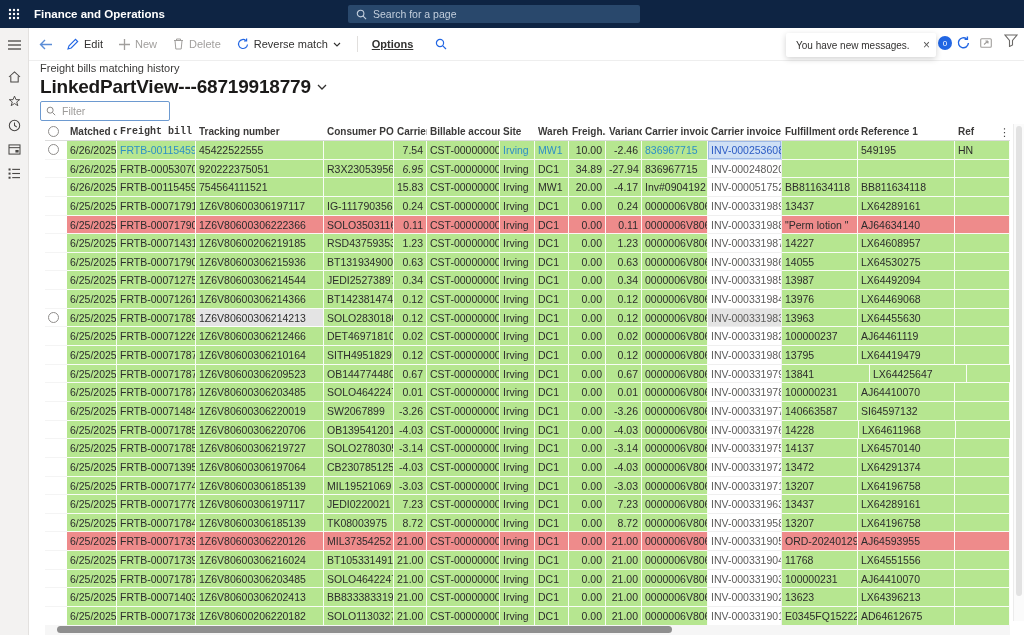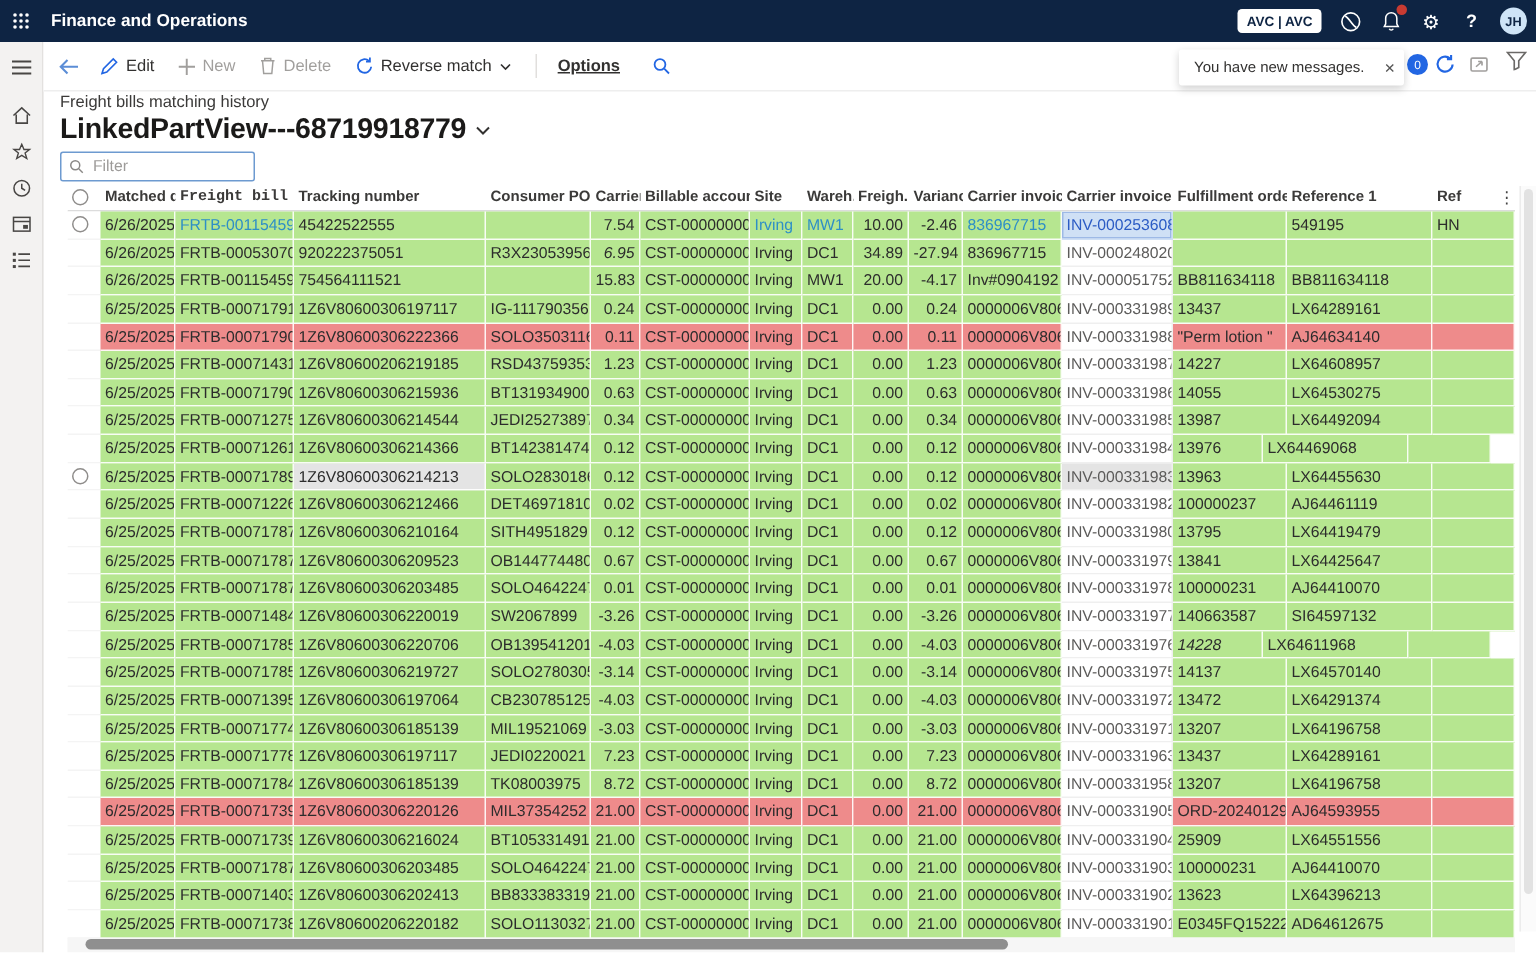--- a/index.html
+++ b/index.html
@@ -92,42 +92,28 @@
       <circle cx="2" cy="6" r="1.2"></circle>
           <circle cx="6" cy="6" r="1.2"></circle>
           <circle cx="10" cy="6" r="1.2"></circle>
       <circle cx="2" cy="10" r="1.2"></circle>
           <circle cx="6" cy="10" r="1.2"></circle>
           <circle cx="10" cy="10" r="1.2"></circle>
     </g>
       </svg>
   </div>
   <div class="app-title">Finance and Operations</div>
-  <div class="top-right">
-    <div class="env-pill">AVC | AVC</div>
-    <div class="tb-ic">
-      <svg width="15" height="15" viewBox="0 0 16 16">
-          <circle cx="8" cy="8" r="6.3" fill="none" stroke="#fff" stroke-width="1.2"></circle>
-          <path d="M4 4c3 1.2 5 6.8 8 8" fill="none" stroke="#fff" stroke-width="1.2"></path>
+  <div class="top-search">
+    <span>
+      <svg width="11" height="11" viewBox="0 0 12 12">
+          <circle cx="5" cy="5" r="3.6" fill="none" stroke="#c3cfdd" stroke-width="1.2"></circle>
+          <line x1="7.8" y1="7.8" x2="11" y2="11" stroke="#c3cfdd" stroke-width="1.2"></line>
         </svg>
-    </div>
-    <div class="tb-ic">
-      <svg width="13" height="14" viewBox="0 0 14 15">
-          <path d="M7 1.5a4 4 0 0 0-4 4v4L2 11.5h10L11 9.5v-4a4 4 0 0 0-4-4z" fill="none" stroke="#fff" stroke-width="1.1"></path>
-          <path d="M5.6 13a1.5 1.5 0 0 0 2.8 0" fill="none" stroke="#fff" stroke-width="1.1"></path>
-        </svg>
-      <span class="bell-dot"></span>
-    </div>
-    <div class="tb-ic">
-        <span class="gear-glyph">⚙</span>
-      </div>
-    <div class="tb-ic">
-        <span class="help-glyph">?</span>
-      </div>
-    <div class="avatar">JH</div>
+    </span>
+    <span>Search for a page</span>
   </div>
 </div>
 
 <div class="sidenav">
   <div class="nav-ic first">
     <svg width="13" height="10" viewBox="0 0 13 10">
         <g stroke="#484644" stroke-width="1.3">
           <line x1="0" y1="1" x2="13" y2="1"></line>
           <line x1="0" y1="5" x2="13" y2="5"></line>
           <line x1="0" y1="9" x2="13" y2="9"></line>
@@ -442,21 +428,21 @@
         <div class="cell bg-g" style="width: 128px;">1Z6V80600306214366</div>
         <div class="cell bg-g" style="width: 70px;">BT142381474</div>
         <div class="cell r bg-g" style="width: 33px;">0.12</div>
         <div class="cell bg-g" style="width: 73px;">CST-000000008</div>
         <div class="cell bg-g" style="width: 35px;">Irving</div>
         <div class="cell bg-g" style="width: 34px;">DC1</div>
         <div class="cell r bg-g" style="width: 37px;">0.00</div>
         <div class="cell r bg-g" style="width: 36px;">0.12</div>
         <div class="cell bg-g" style="width: 66px;">0000006V80600...</div>
         <div class="cell white" style="width: 74px;">INV-000331984</div>
-        <div class="cell bg-g" style="width: 60px;">13976</div>
+        <div class="cell bg-g" style="width: 76px;">13976</div>
         <div class="cell bg-g" style="width: 97px;">LX64469068</div>
         <div class="cell bg-g" style="width: 55px;"></div>
       </div>
       <div class="grow">
         <div class="cell selcell" style="width: 22px;"><span class="circ"></span></div>
         <div class="cell bg-g" style="width: 50px;">6/25/2025</div>
         <div class="cell bg-g" style="width: 79px;">FRTB-000717897</div>
         <div class="cell bg-g graycell" style="width: 128px;">1Z6V80600306214213</div>
         <div class="cell bg-g" style="width: 70px;">SOLO28301869</div>
         <div class="cell r bg-g" style="width: 33px;">0.12</div>
@@ -514,21 +500,21 @@
         <div class="cell bg-g" style="width: 128px;">1Z6V80600306209523</div>
         <div class="cell bg-g" style="width: 70px;">OB144774480</div>
         <div class="cell r bg-g" style="width: 33px;">0.67</div>
         <div class="cell bg-g" style="width: 73px;">CST-000000008</div>
         <div class="cell bg-g" style="width: 35px;">Irving</div>
         <div class="cell bg-g" style="width: 34px;">DC1</div>
         <div class="cell r bg-g" style="width: 37px;">0.00</div>
         <div class="cell r bg-g" style="width: 36px;">0.67</div>
         <div class="cell bg-g" style="width: 66px;">0000006V80600...</div>
         <div class="cell white" style="width: 74px;">INV-000331979</div>
-        <div class="cell bg-g" style="width: 76px;">13841</div>
+        <div class="cell bg-g" style="width: 88px;">13841</div>
         <div class="cell bg-g" style="width: 97px;">LX64425647</div>
         <div class="cell bg-g" style="width: 55px;"></div>
       </div>
       <div class="grow">
         <div class="cell selcell" style="width: 22px;"></div>
         <div class="cell bg-g" style="width: 50px;">6/25/2025</div>
         <div class="cell bg-g" style="width: 79px;">FRTB-000717873</div>
         <div class="cell bg-g" style="width: 128px;">1Z6V80600306203485</div>
         <div class="cell bg-g" style="width: 70px;">SOLO46422474</div>
         <div class="cell r bg-g" style="width: 33px;">0.01</div>
@@ -568,21 +554,21 @@
         <div class="cell bg-g" style="width: 128px;">1Z6V80600306220706</div>
         <div class="cell bg-g" style="width: 70px;">OB139541201</div>
         <div class="cell r bg-g" style="width: 33px;">-4.03</div>
         <div class="cell bg-g" style="width: 73px;">CST-000000008</div>
         <div class="cell bg-g" style="width: 35px;">Irving</div>
         <div class="cell bg-g" style="width: 34px;">DC1</div>
         <div class="cell r bg-g" style="width: 37px;">0.00</div>
         <div class="cell r bg-g" style="width: 36px;">-4.03</div>
         <div class="cell bg-g" style="width: 66px;">0000006V80600...</div>
         <div class="cell white" style="width: 74px;">INV-000331976</div>
-        <div class="cell bg-g" style="width: 60px; font-style: italic;">14228</div>
+        <div class="cell bg-g" style="width: 77px;">14228</div>
         <div class="cell bg-g" style="width: 97px;">LX64611968</div>
         <div class="cell bg-g" style="width: 55px;"></div>
       </div>
       <div class="grow">
         <div class="cell selcell" style="width: 22px;"></div>
         <div class="cell bg-g" style="width: 50px;">6/25/2025</div>
         <div class="cell bg-g" style="width: 79px;">FRTB-000717859</div>
         <div class="cell bg-g" style="width: 128px;">1Z6V80600306219727</div>
         <div class="cell bg-g" style="width: 70px;">SOLO27803052</div>
         <div class="cell r bg-g" style="width: 33px;">-3.14</div>
@@ -694,21 +680,21 @@
         <div class="cell bg-g" style="width: 128px;">1Z6V80600306216024</div>
         <div class="cell bg-g" style="width: 70px;">BT105331491</div>
         <div class="cell r bg-g" style="width: 33px;">21.00</div>
         <div class="cell bg-g" style="width: 73px;">CST-000000008</div>
         <div class="cell bg-g" style="width: 35px;">Irving</div>
         <div class="cell bg-g" style="width: 34px;">DC1</div>
         <div class="cell r bg-g" style="width: 37px;">0.00</div>
         <div class="cell r bg-g" style="width: 36px;">21.00</div>
         <div class="cell bg-g" style="width: 66px;">0000006V80600...</div>
         <div class="cell white" style="width: 74px;">INV-000331904</div>
-        <div class="cell bg-g" style="width: 76px;">25909</div>
+        <div class="cell bg-g" style="width: 76px;">11768</div>
         <div class="cell bg-g" style="width: 97px;">LX64551556</div>
         <div class="cell bg-g" style="width: 55px;"></div>
       </div>
       <div class="grow">
         <div class="cell selcell" style="width: 22px;"></div>
         <div class="cell bg-g" style="width: 50px;">6/25/2025</div>
         <div class="cell bg-g" style="width: 79px;">FRTB-000717873</div>
         <div class="cell bg-g" style="width: 128px;">1Z6V80600306203485</div>
         <div class="cell bg-g" style="width: 70px;">SOLO46422474</div>
         <div class="cell r bg-g" style="width: 33px;">21.00</div>

